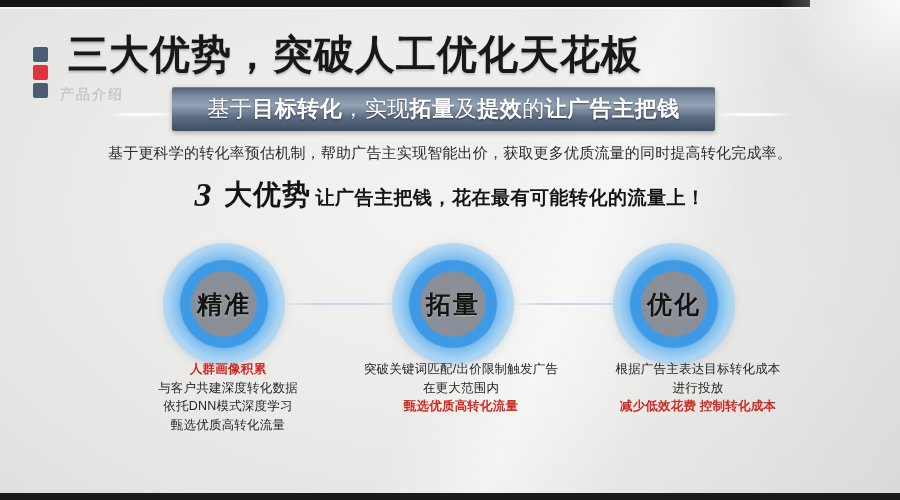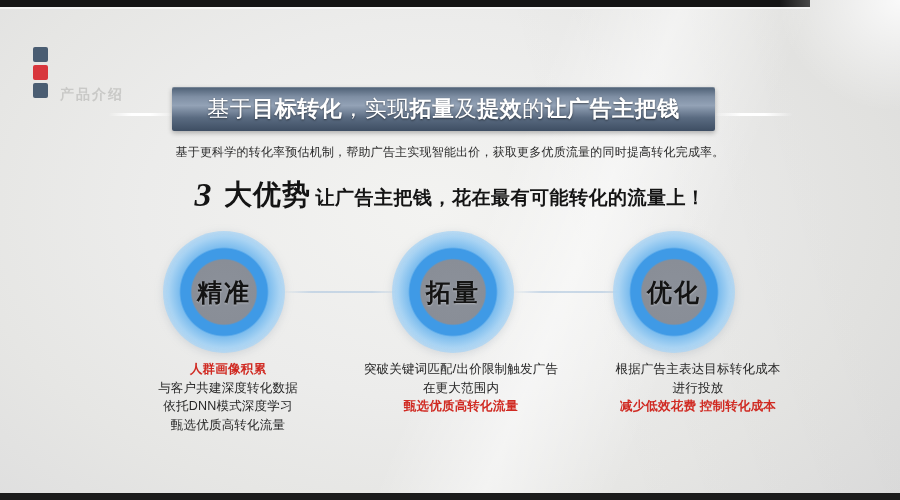--- a/index.html
+++ b/index.html
@@ -120,21 +120,21 @@
   }
   #rule-left  { left: 108px; width: 66px; }
   #rule-right { left: 713px; width: 80px; }
 
   
   #desc {
     position: absolute;
     left: 0; top: 144px;
     width: 900px;
     text-align: center;
-    font-size: 12px;
+    font-size: 15px;
     color: #2c2c2c;
     letter-spacing: 0.2px;
     white-space: nowrap;
   }
 
   #tagline {
     position: absolute;
     left: 0; top: 176px;
     width: 900px;
     text-align: center;
@@ -157,21 +157,21 @@
   #tagline .small {
     font-size: 19px;
     font-weight: 700;
     letter-spacing: 0.5px;
     text-align: right;
   }
 
   
   #circles {
     position: absolute;
-    left: 0; top: 231px;
+    left: 0; top: 243px;
     width: 844px; height: 122px;
   }
   .connector {
     position: absolute;
     top: 60px;
     height: 2px;
     background: linear-gradient(90deg, rgba(190,210,230,0) 0%, rgba(186,206,226,0.75) 25%, rgba(186,206,226,0.75) 75%, rgba(190,210,230,0) 100%);
   }
   #conn-1 { left: 282px; width: 120px; }
   #conn-2 { left: 512px; width: 120px; }
@@ -238,20 +238,21 @@
   <div id="top-bar-sheen"></div>
   <div id="right-glow"></div>
 
   <div id="marks">
     <div class="mark" style="background: rgb(74, 93, 114);"></div>
     <div class="mark" style="background: rgb(216, 54, 60);"></div>
     <div class="mark" style="background: rgb(74, 93, 114);"></div>
   </div>
 
   <div id="kicker">产品介绍</div>
+  <div id="headline">三大优势，突破人工优化天花板</div>
 
   <div id="banner-wrap">
     <div class="rule" id="rule-left"></div>
     <div class="rule" id="rule-right"></div>
     <div id="banner">
       <div id="banner-text"><span class="light">基于</span><b>目标转化</b><span class="light">，实现</span><b>拓量</b><span class="light">及</span><b>提效</b><span class="light">的</span><b>让广告主把钱</b></div>
     </div>
   </div>
 
   <div id="desc">基于更科学的转化率预估机制，帮助广告主实现智能出价，获取更多优质流量的同时提高转化完成率。</div>

